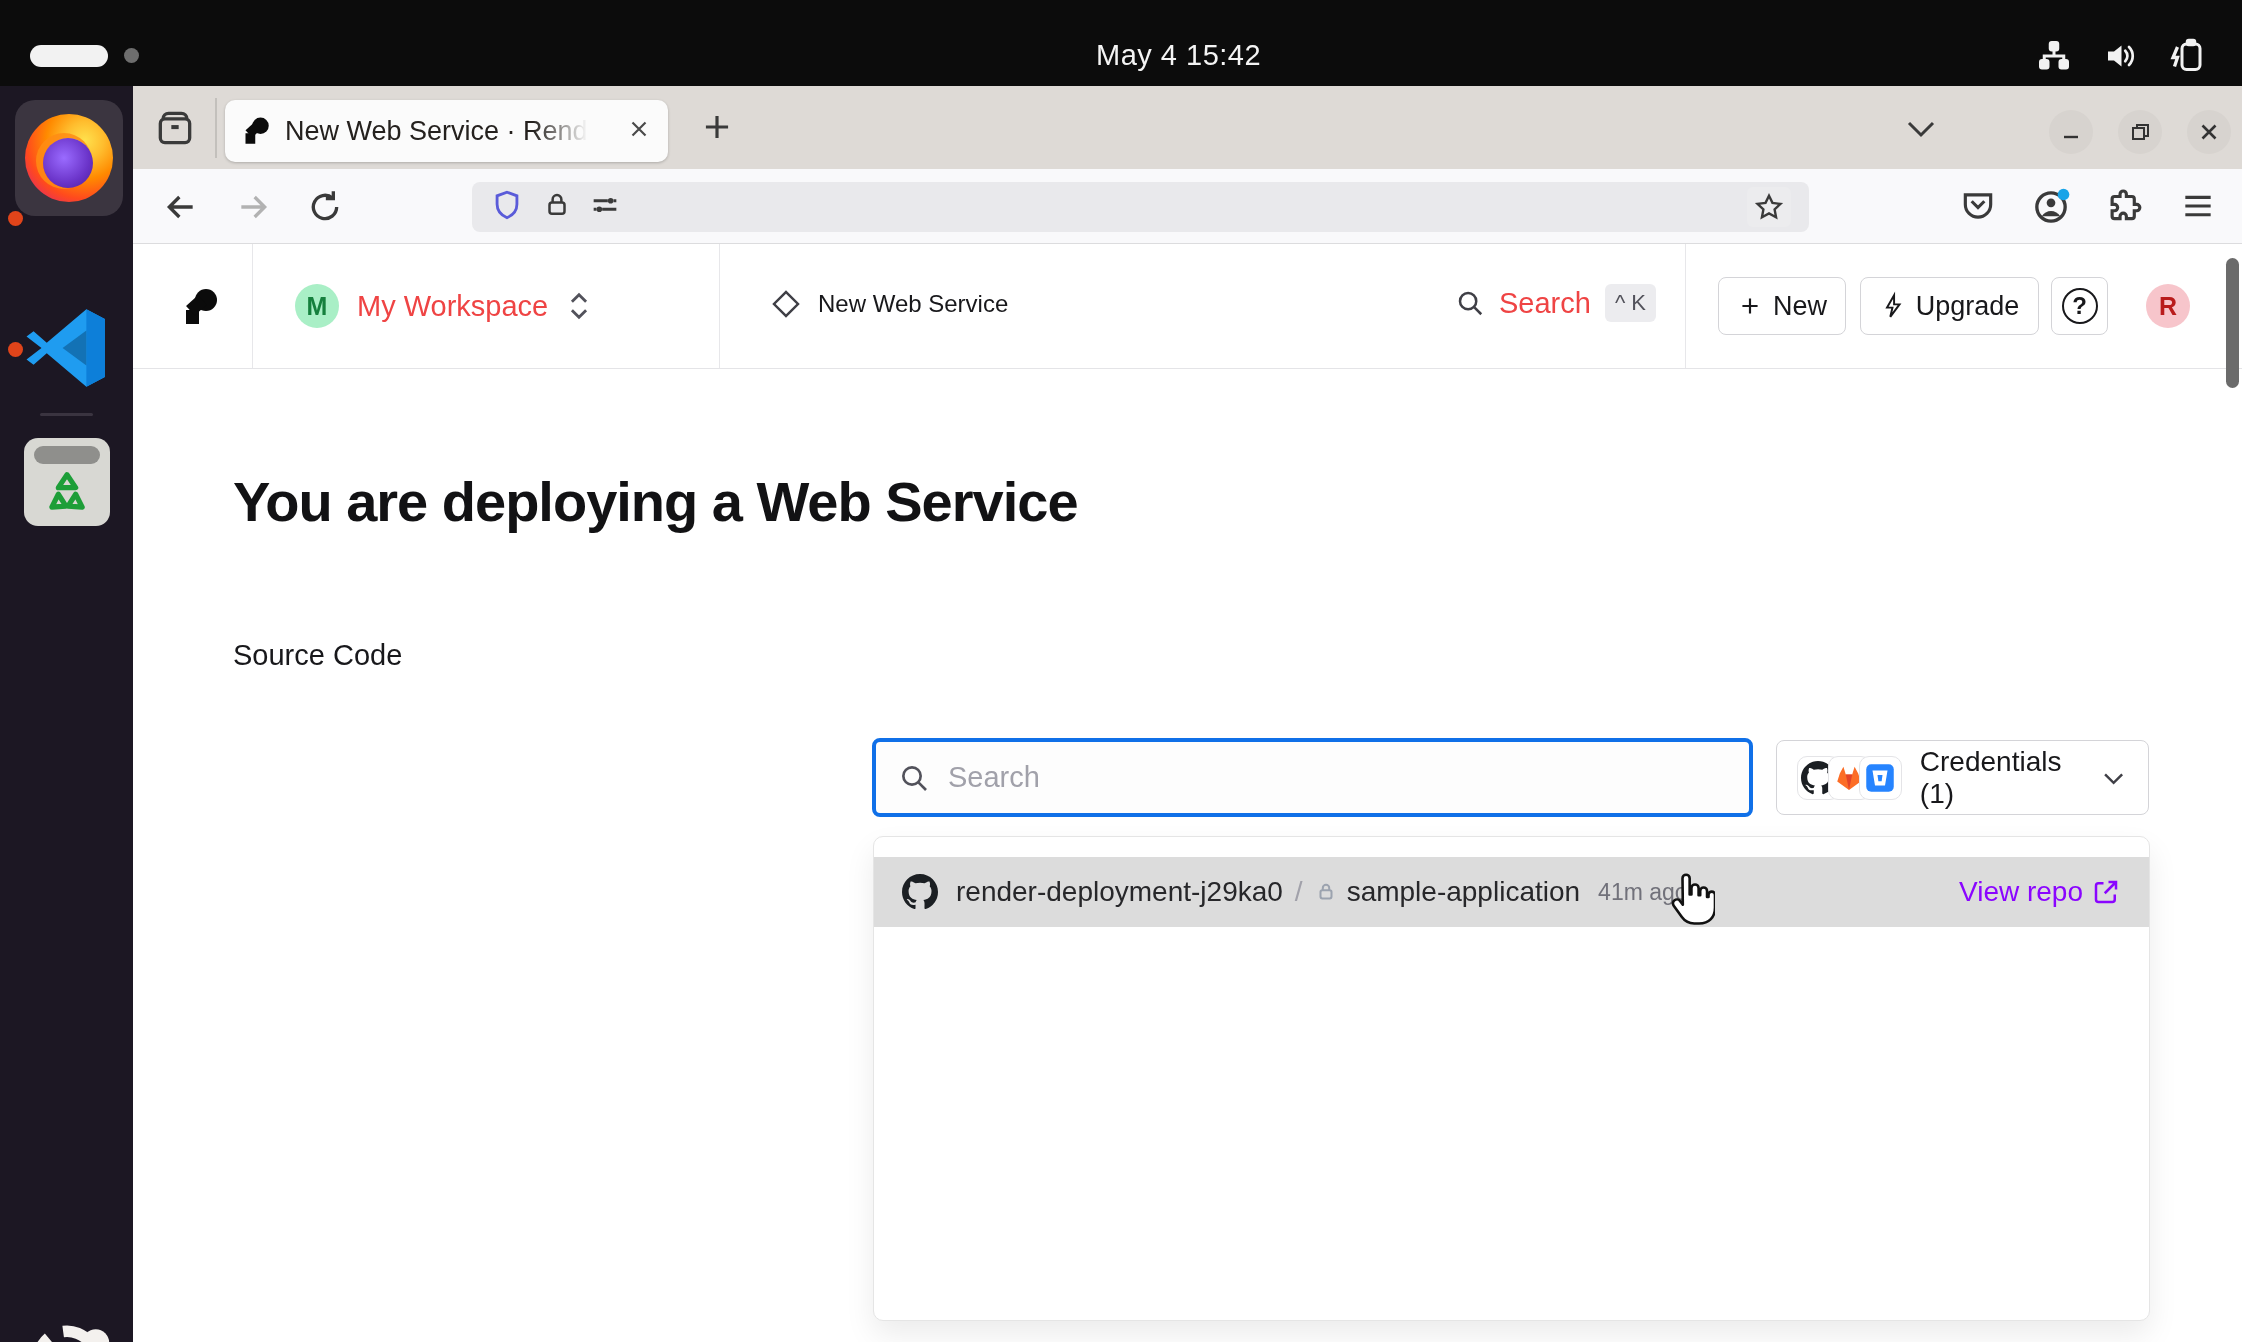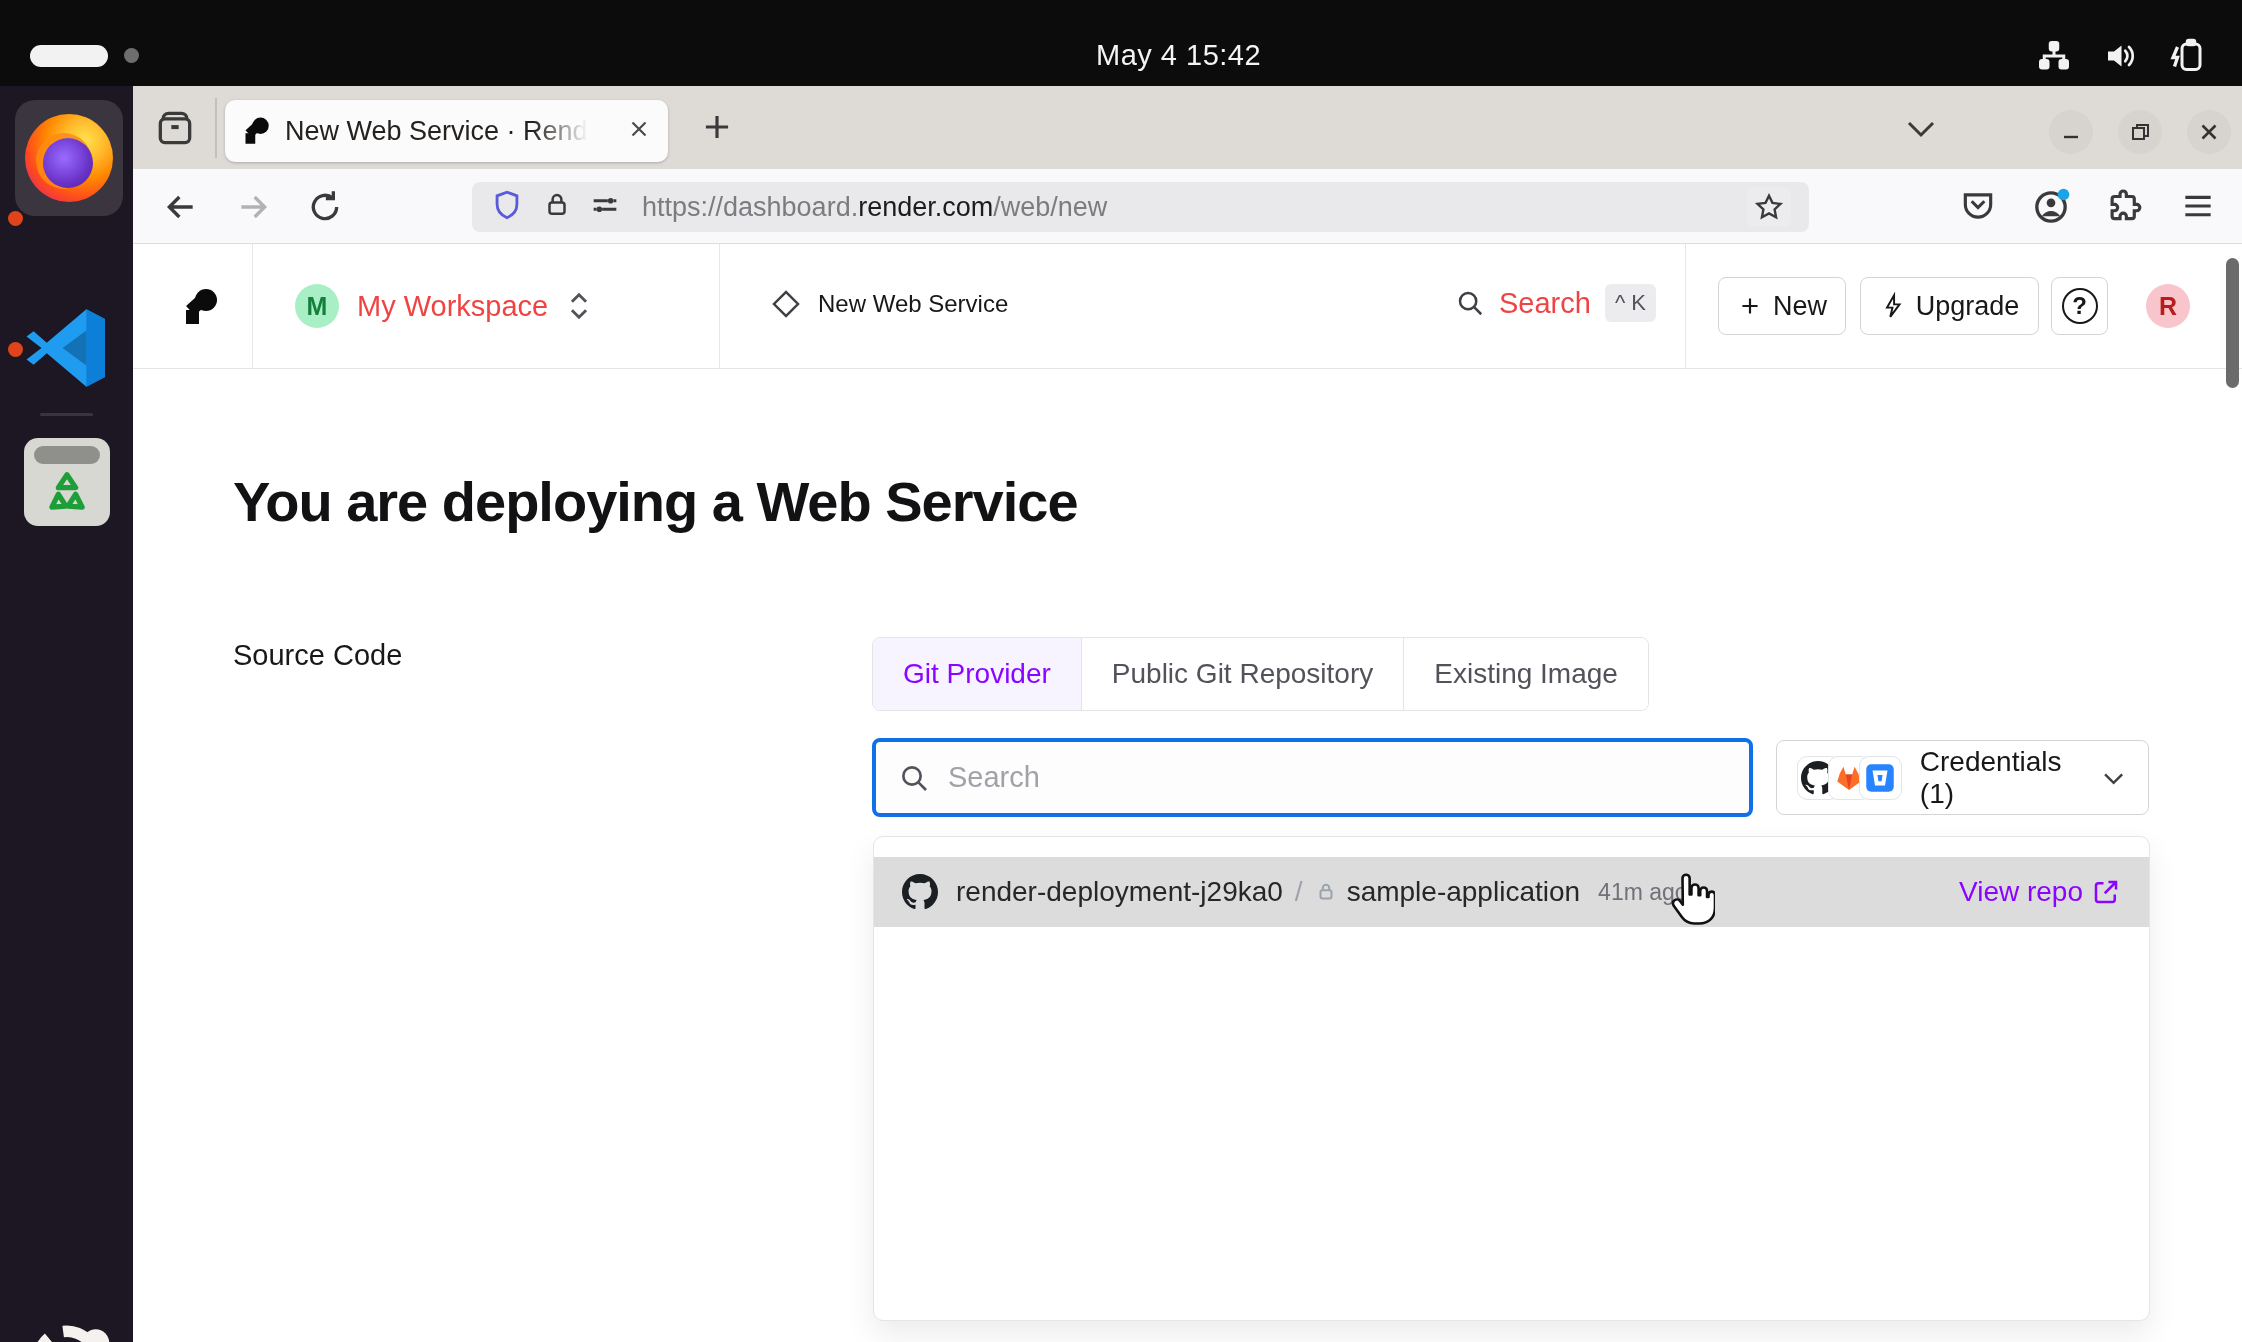--- a/index.html
+++ b/index.html
@@ -253,21 +253,20 @@
               <path d="M8.5 10 V7.5 a3.5 3.5 0 0 1 7 0 V10"></path>
           </svg>
         </span>
         <span style="margin-left:16px">
           <svg width="34" height="34" viewBox="0 0 24 24" stroke="#3a3a3a" stroke-width="2" fill="none">
             <path d="M4 9h10M18 9h2M4 15h2M10 15h10"></path>
               <circle cx="16" cy="9" r="2" fill="#3a3a3a" stroke="none"></circle>
               <circle cx="8" cy="15" r="2" fill="#3a3a3a" stroke="none"></circle>
           </svg>
         </span>
-        <span class="url-text"><span>https://dashboard.</span><span class="domain">render.com</span><span>/web/new</span></span>
         <span class="url-star">
           <svg width="32" height="32" viewBox="0 0 24 24" fill="none" stroke="#3a3a3a" stroke-width="1.8">
             <path d="M12 3.5 l2.6 5.4 6 .8 -4.4 4.1 1.1 5.9 -5.3-2.9 -5.3 2.9 1.1-5.9 -4.4-4.1 6-.8 Z"></path>
           </svg>
         </span>
       </div>
 
       <span class="nav-ic" style="left:1826px">
         <svg width="38" height="38" viewBox="0 0 24 24" fill="none" stroke="#3a3a3a" stroke-width="2">
           <path d="M4 5 h16 v6 a8 8 0 0 1 -16 0 Z"></path>
@@ -343,25 +342,20 @@
       <div class="hbtn" style="left:1918px;width:57px">
         <div style="width:36px;height:36px;border:2px solid #18181b;border-radius:50%;display:flex;align-items:center;justify-content:center;font-size:24px;font-weight:bold">?</div>
       </div>
       <div class="avatar" style="position:absolute;left:2013px;top:40px;width:44px;height:44px;background:#F7C5CB;color:#b91c1c;font-size:25px">R</div>
     </div>
 
     <div class="content">
       <div class="h1">You are deploying a Web Service</div>
       <div class="source-label">Source Code</div>
 
-      <div class="segtabs">
-        <div class="segtab active">Git Provider</div>
-        <div class="segtab">Public Git Repository</div>
-        <div class="segtab">Existing Image</div>
-      </div>
 
       <div class="search-box">
         <svg width="32" height="32" viewBox="0 0 24 24" fill="none" stroke="#52525b" stroke-width="2">
           <circle cx="10.5" cy="10.5" r="6.5"></circle>
             <path d="M15.5 15.5 L21 21"></path>
         </svg>
         <input type="text" placeholder="Search" style="">
       </div>
 
       <div class="cred-btn">

